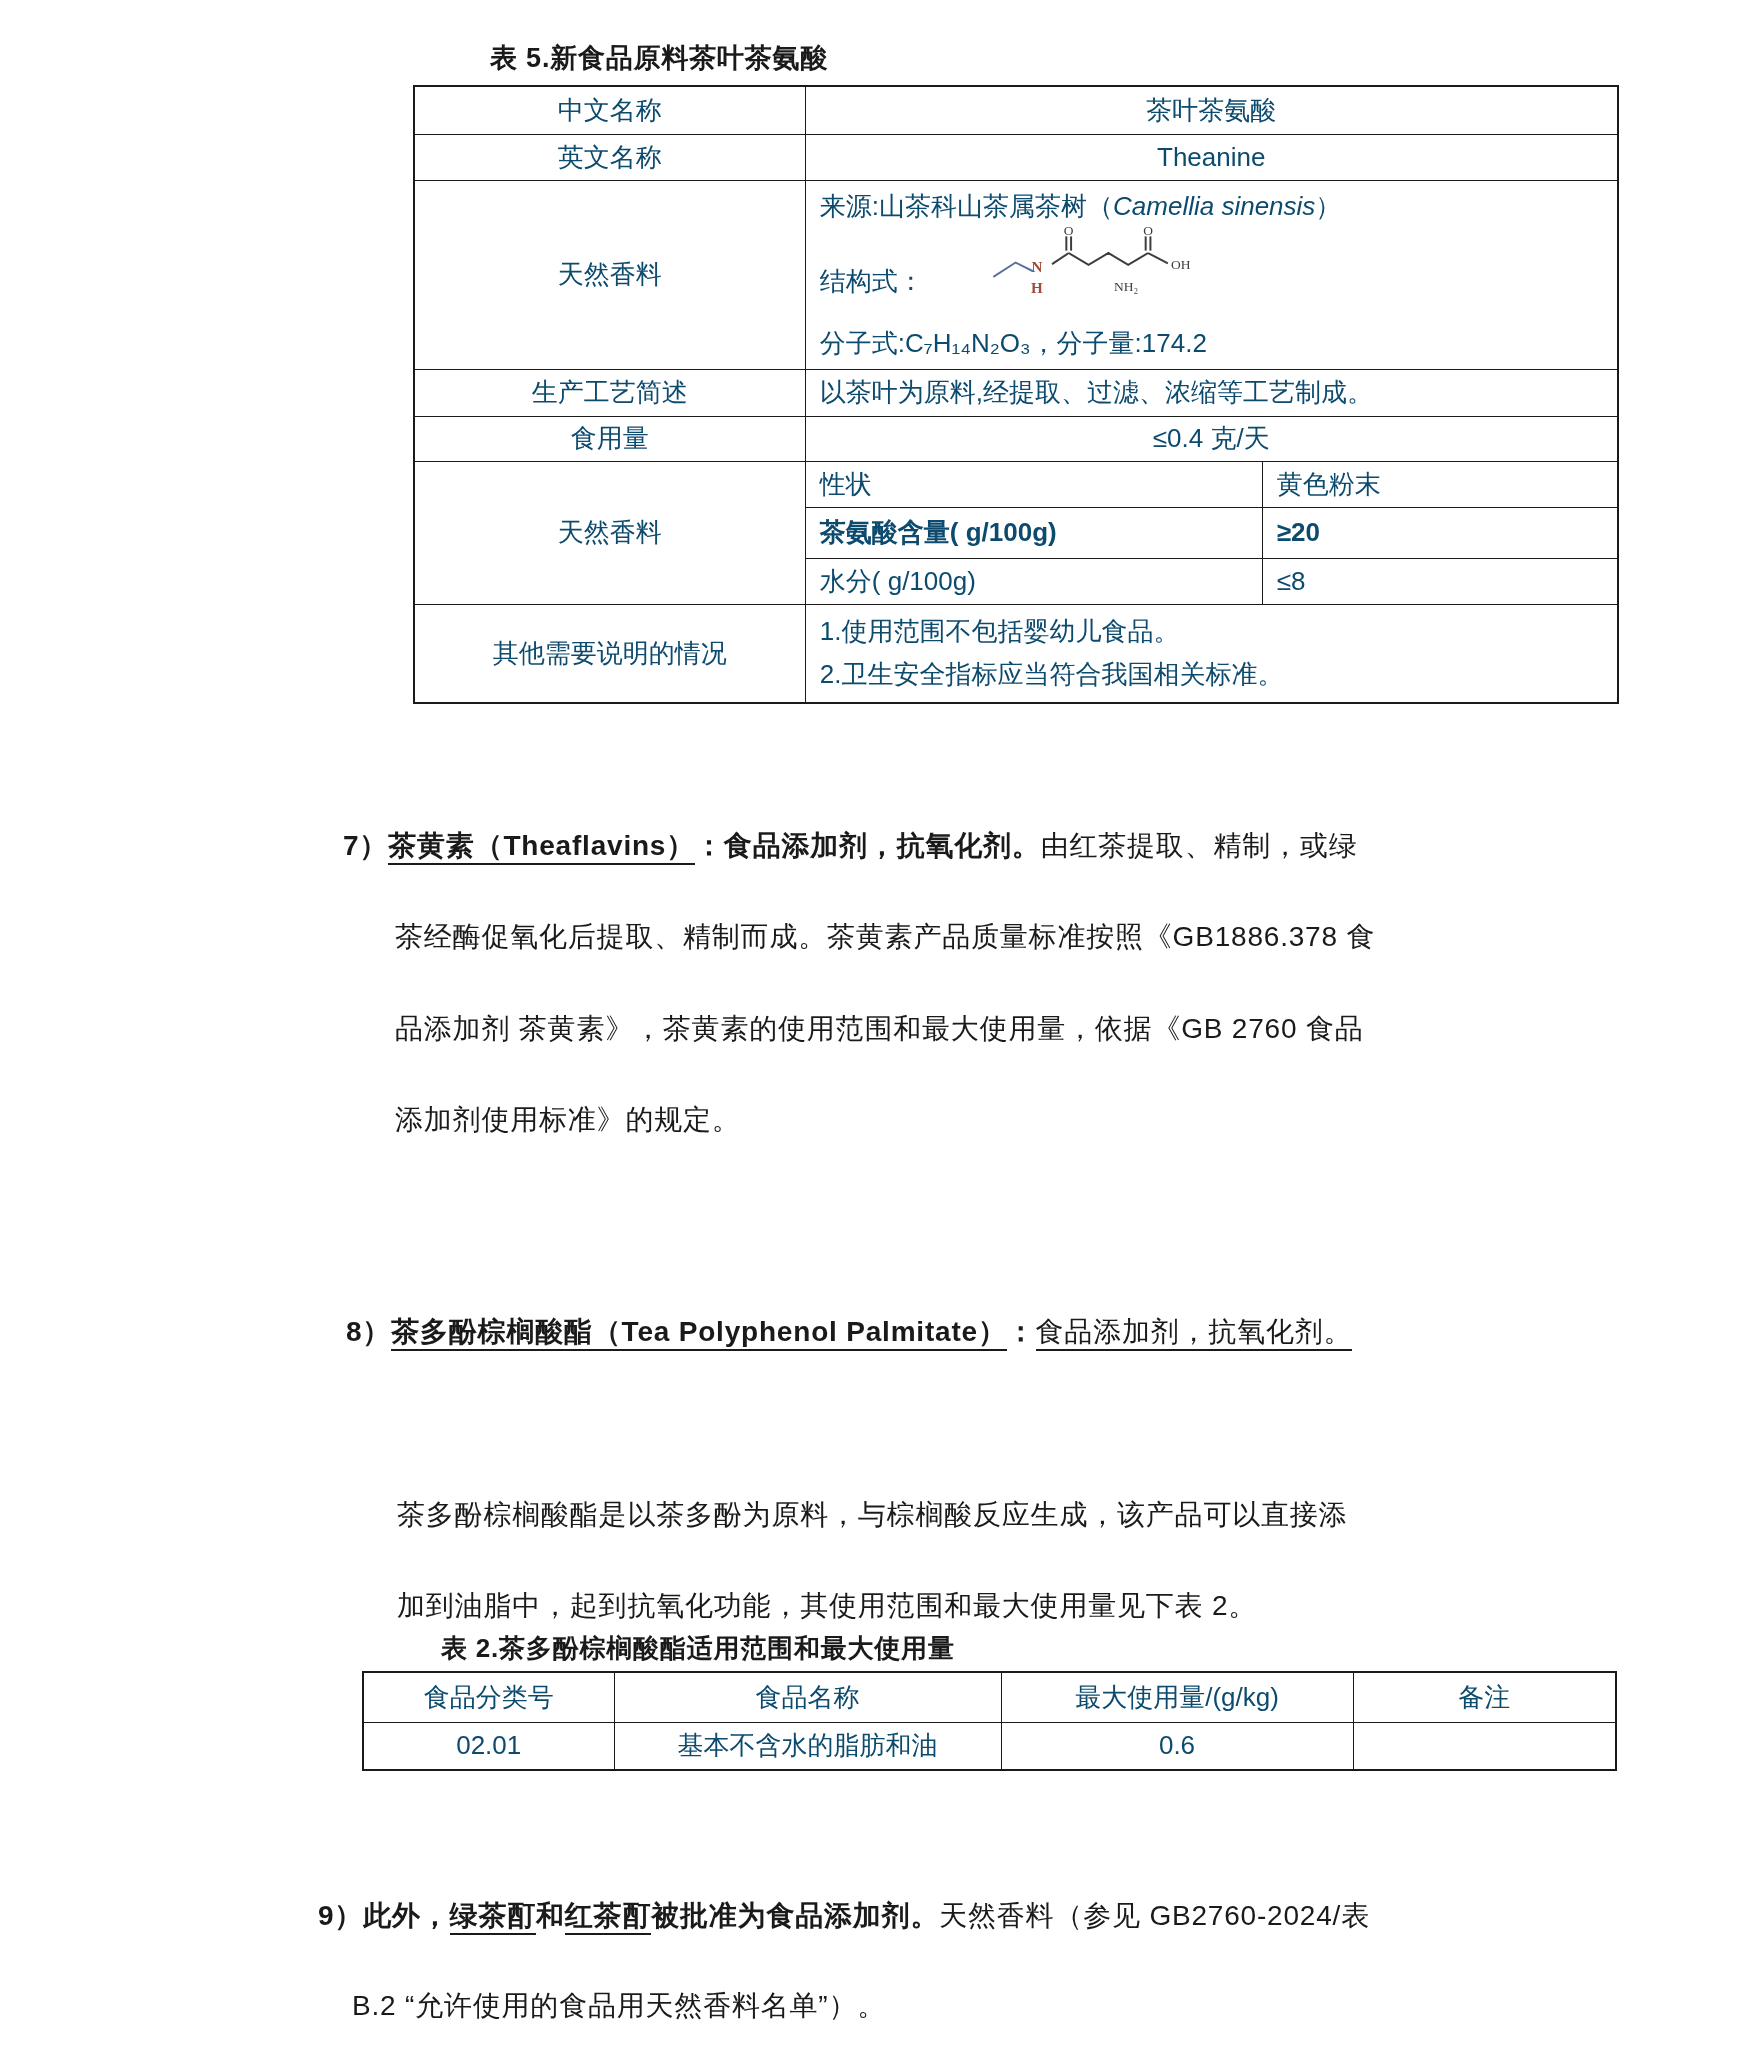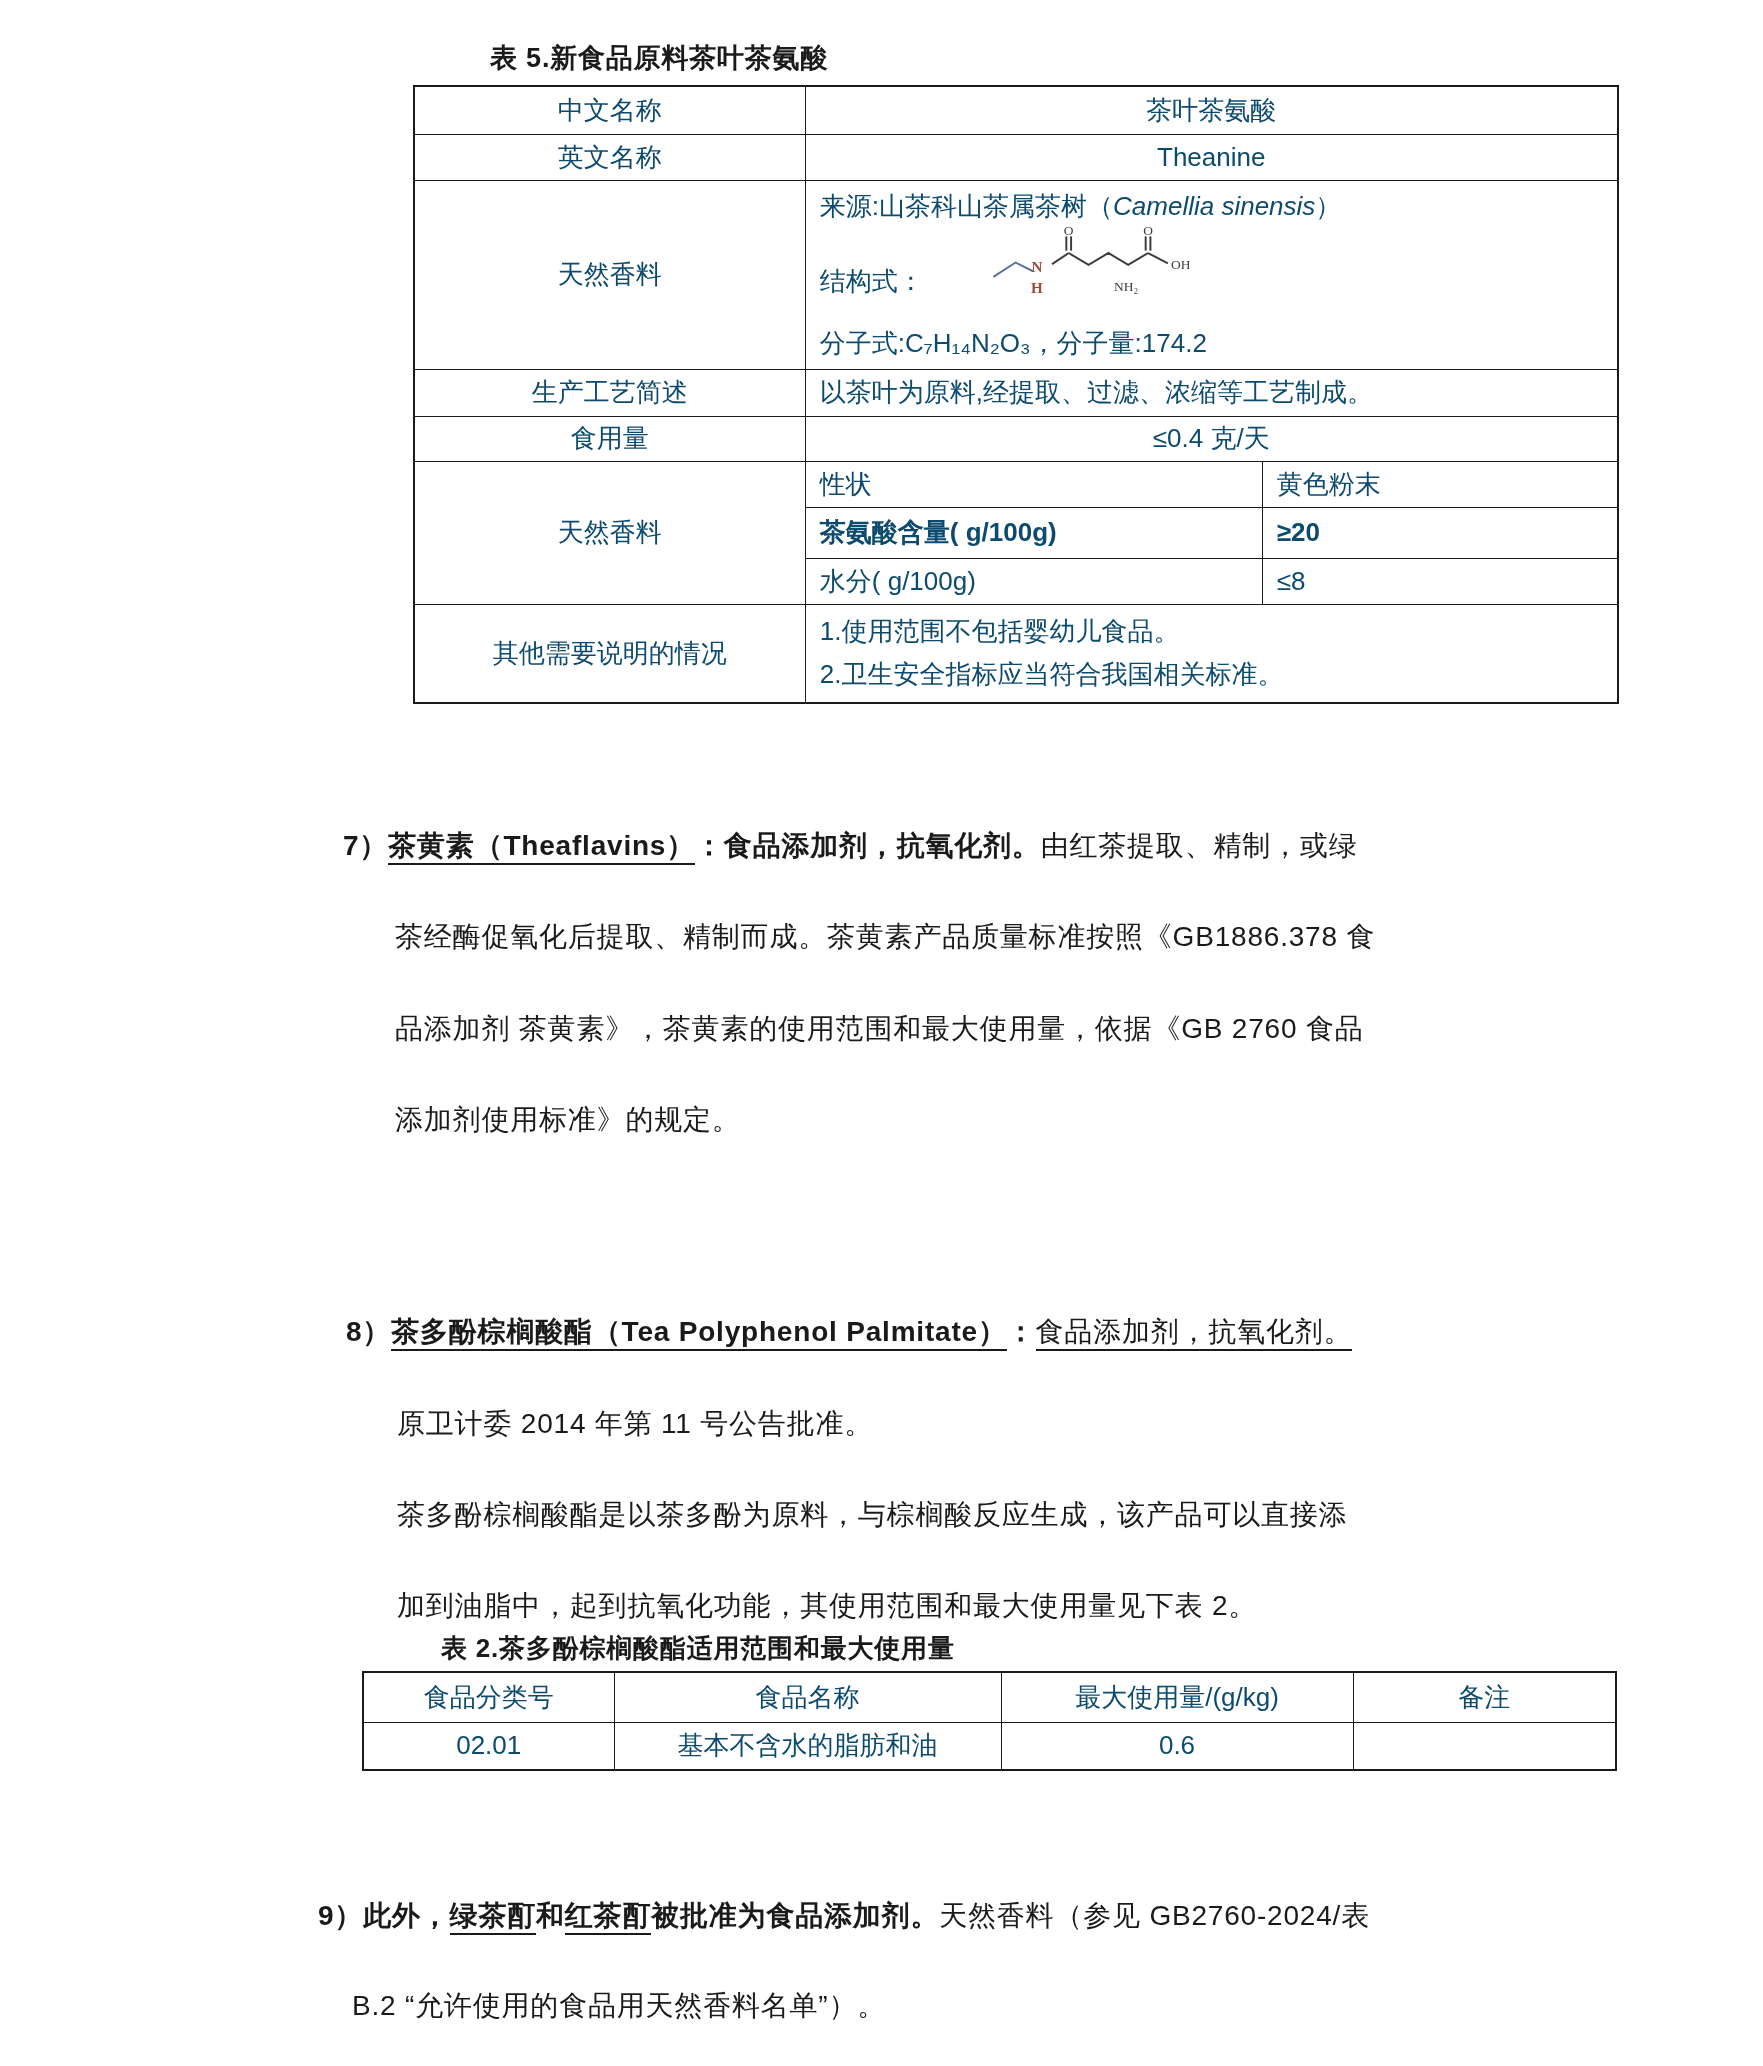--- a/index.html
+++ b/index.html
@@ -109,21 +109,20 @@
       </tr>
     </tbody>
   </table>
 
   <div class="abs line" style="left:343px;top:825px;"><span class="b">7）</span><span class="b u">茶黄素（Theaflavins）</span><span class="b">：</span><span class="b">食品添加剂，抗氧化剂。</span><span>由红茶提取、精制，或绿</span></div>
   <div class="abs line" style="left:395px;top:916px;"><span>茶经酶促氧化后提取、精制而成。茶黄素产品质量标准按照《GB1886.378 食</span></div>
   <div class="abs line" style="left:395px;top:1008px;"><span>品添加剂 茶黄素》，茶黄素的使用范围和最大使用量，依据《GB 2760 食品</span></div>
   <div class="abs line" style="left:395px;top:1099px;"><span>添加剂使用标准》的规定。</span></div>
 
   <div class="abs line" style="left:346px;top:1311px;"><span class="b">8）</span><span class="b u">茶多酚棕榈酸酯（Tea Polyphenol Palmitate）</span><span class="b">：</span><span class="u">食品添加剂，抗氧化剂。</span></div>
-  <div class="abs line" style="left:397px;top:1403px;"><span>原卫计委 2014 年第 11 号公告批准。</span></div>
   <div class="abs line" style="left:397px;top:1494px;"><span>茶多酚棕榈酸酯是以茶多酚为原料，与棕榈酸反应生成，该产品可以直接添</span></div>
   <div class="abs line" style="left:397px;top:1585px;"><span>加到油脂中，起到抗氧化功能，其使用范围和最大使用量见下表 2。</span></div>
 
   <div class="abs tbl-title" style="left:441px;top:1631px;font-size:26px;">表 2.茶多酚棕榈酸酯适用范围和最大使用量</div>
 
   <table class="doc t2 abs" style="left:362px;top:1671px;width:1253px;">
     <colgroup>
         <col style="width:251px">
         <col style="width:387px">
         <col style="width:352px">

